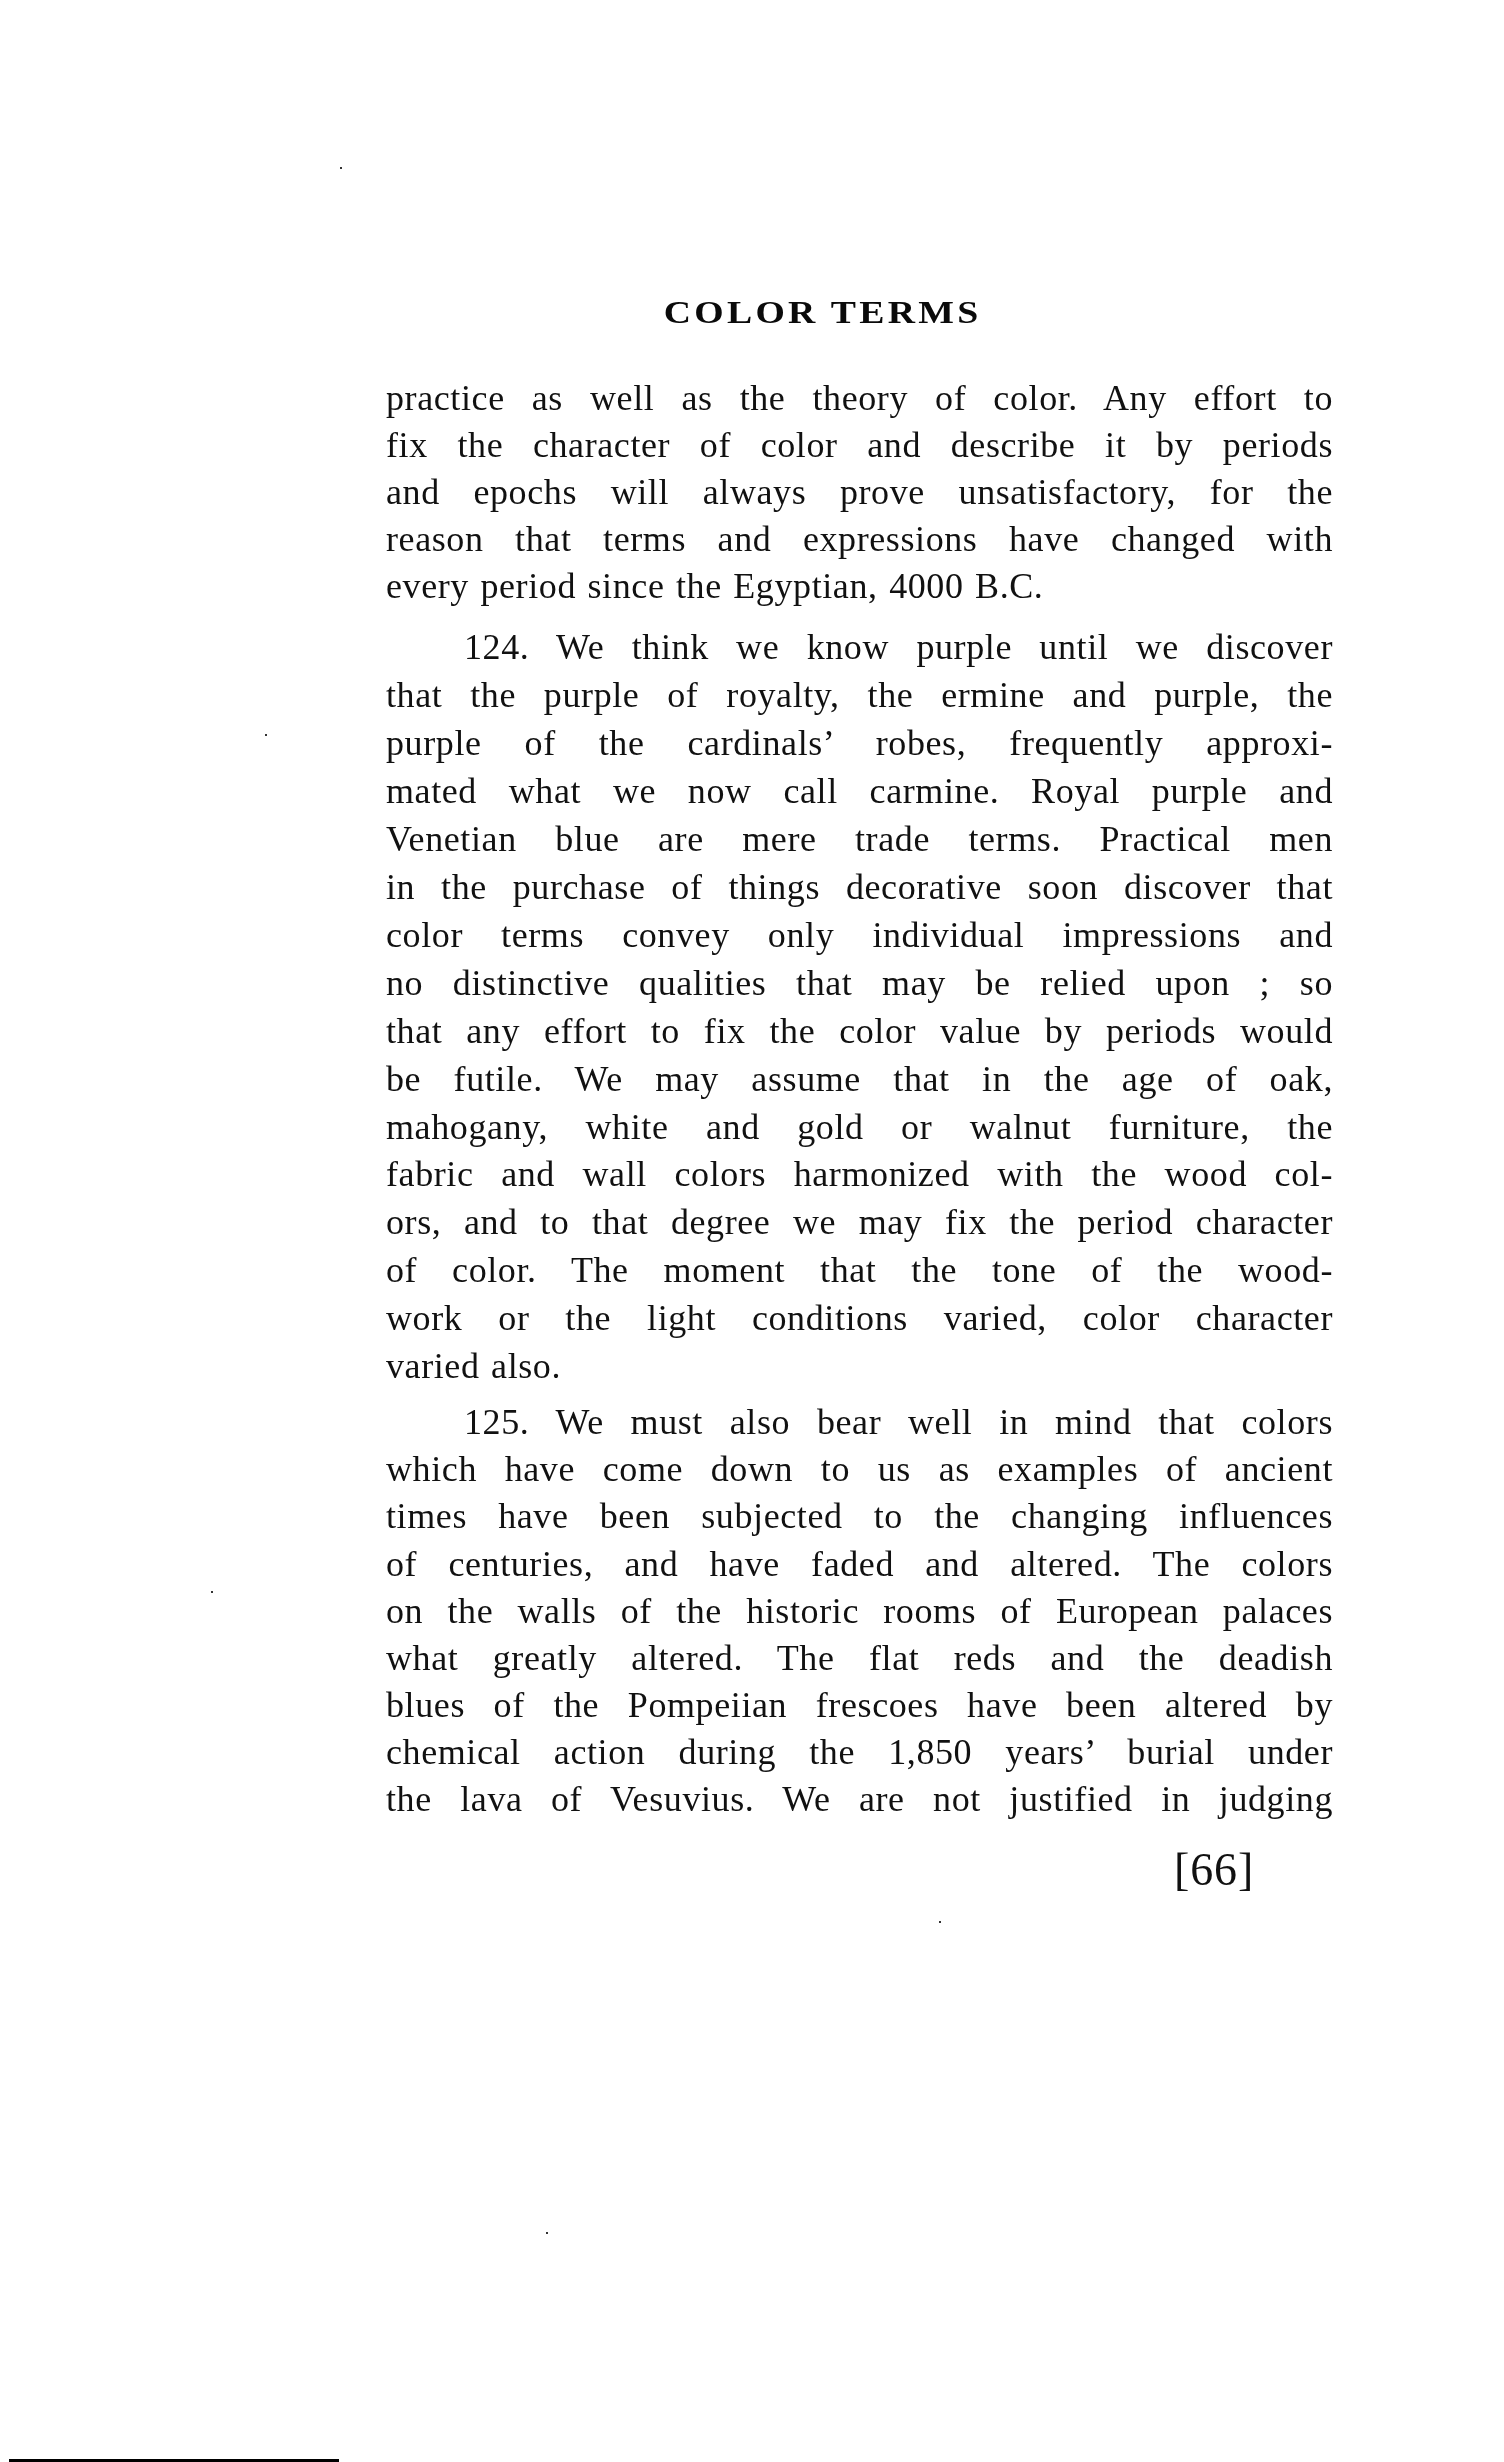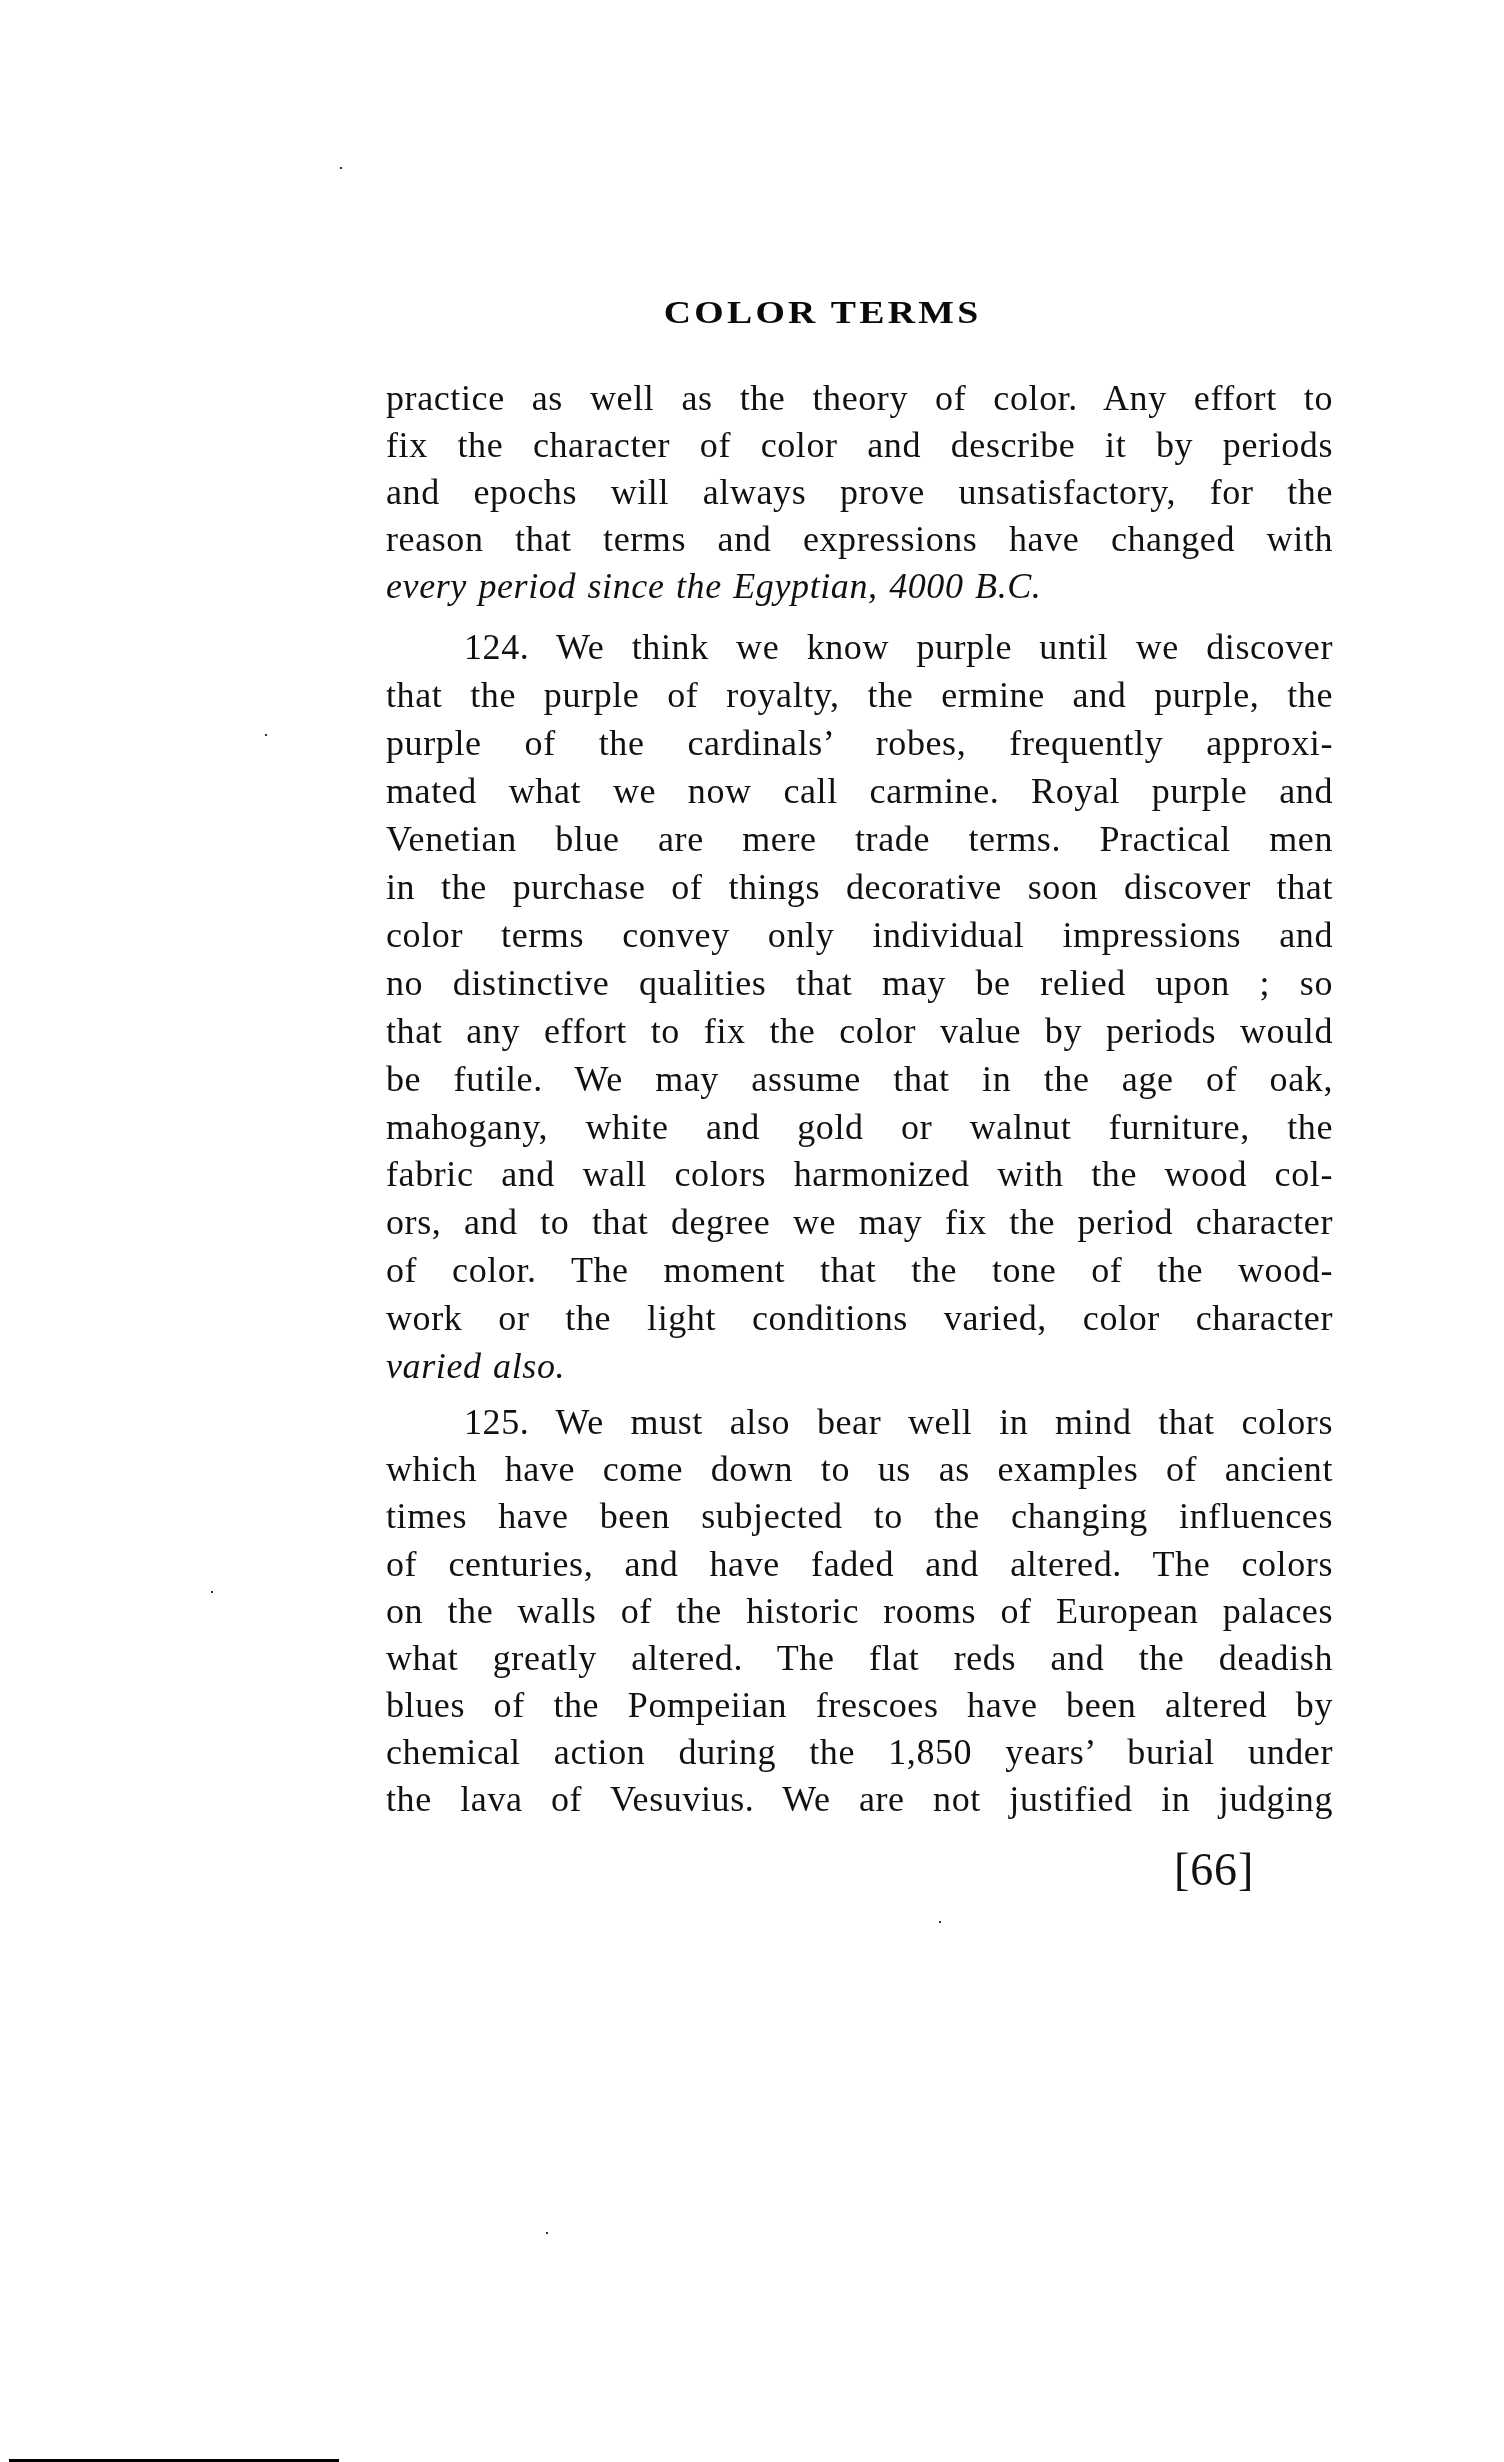--- a/index.html
+++ b/index.html
@@ -52,21 +52,20 @@
     word-spacing: 1.9px;
     margin-left: 41px;
   }
   .line.indent {
     left: 414px;
     width: 869px;
     font-family: Liberation Serif, serif;
   }
   .line.last {
     text-align-last: left;
-    font-style: italic;
   }
   .page-number {
     position: absolute;
     left: 1165px;
     top: 1846px;
     font-size: 46px;
     line-height: 47px;
     letter-spacing: 0.9px;
   }
   .speck {

